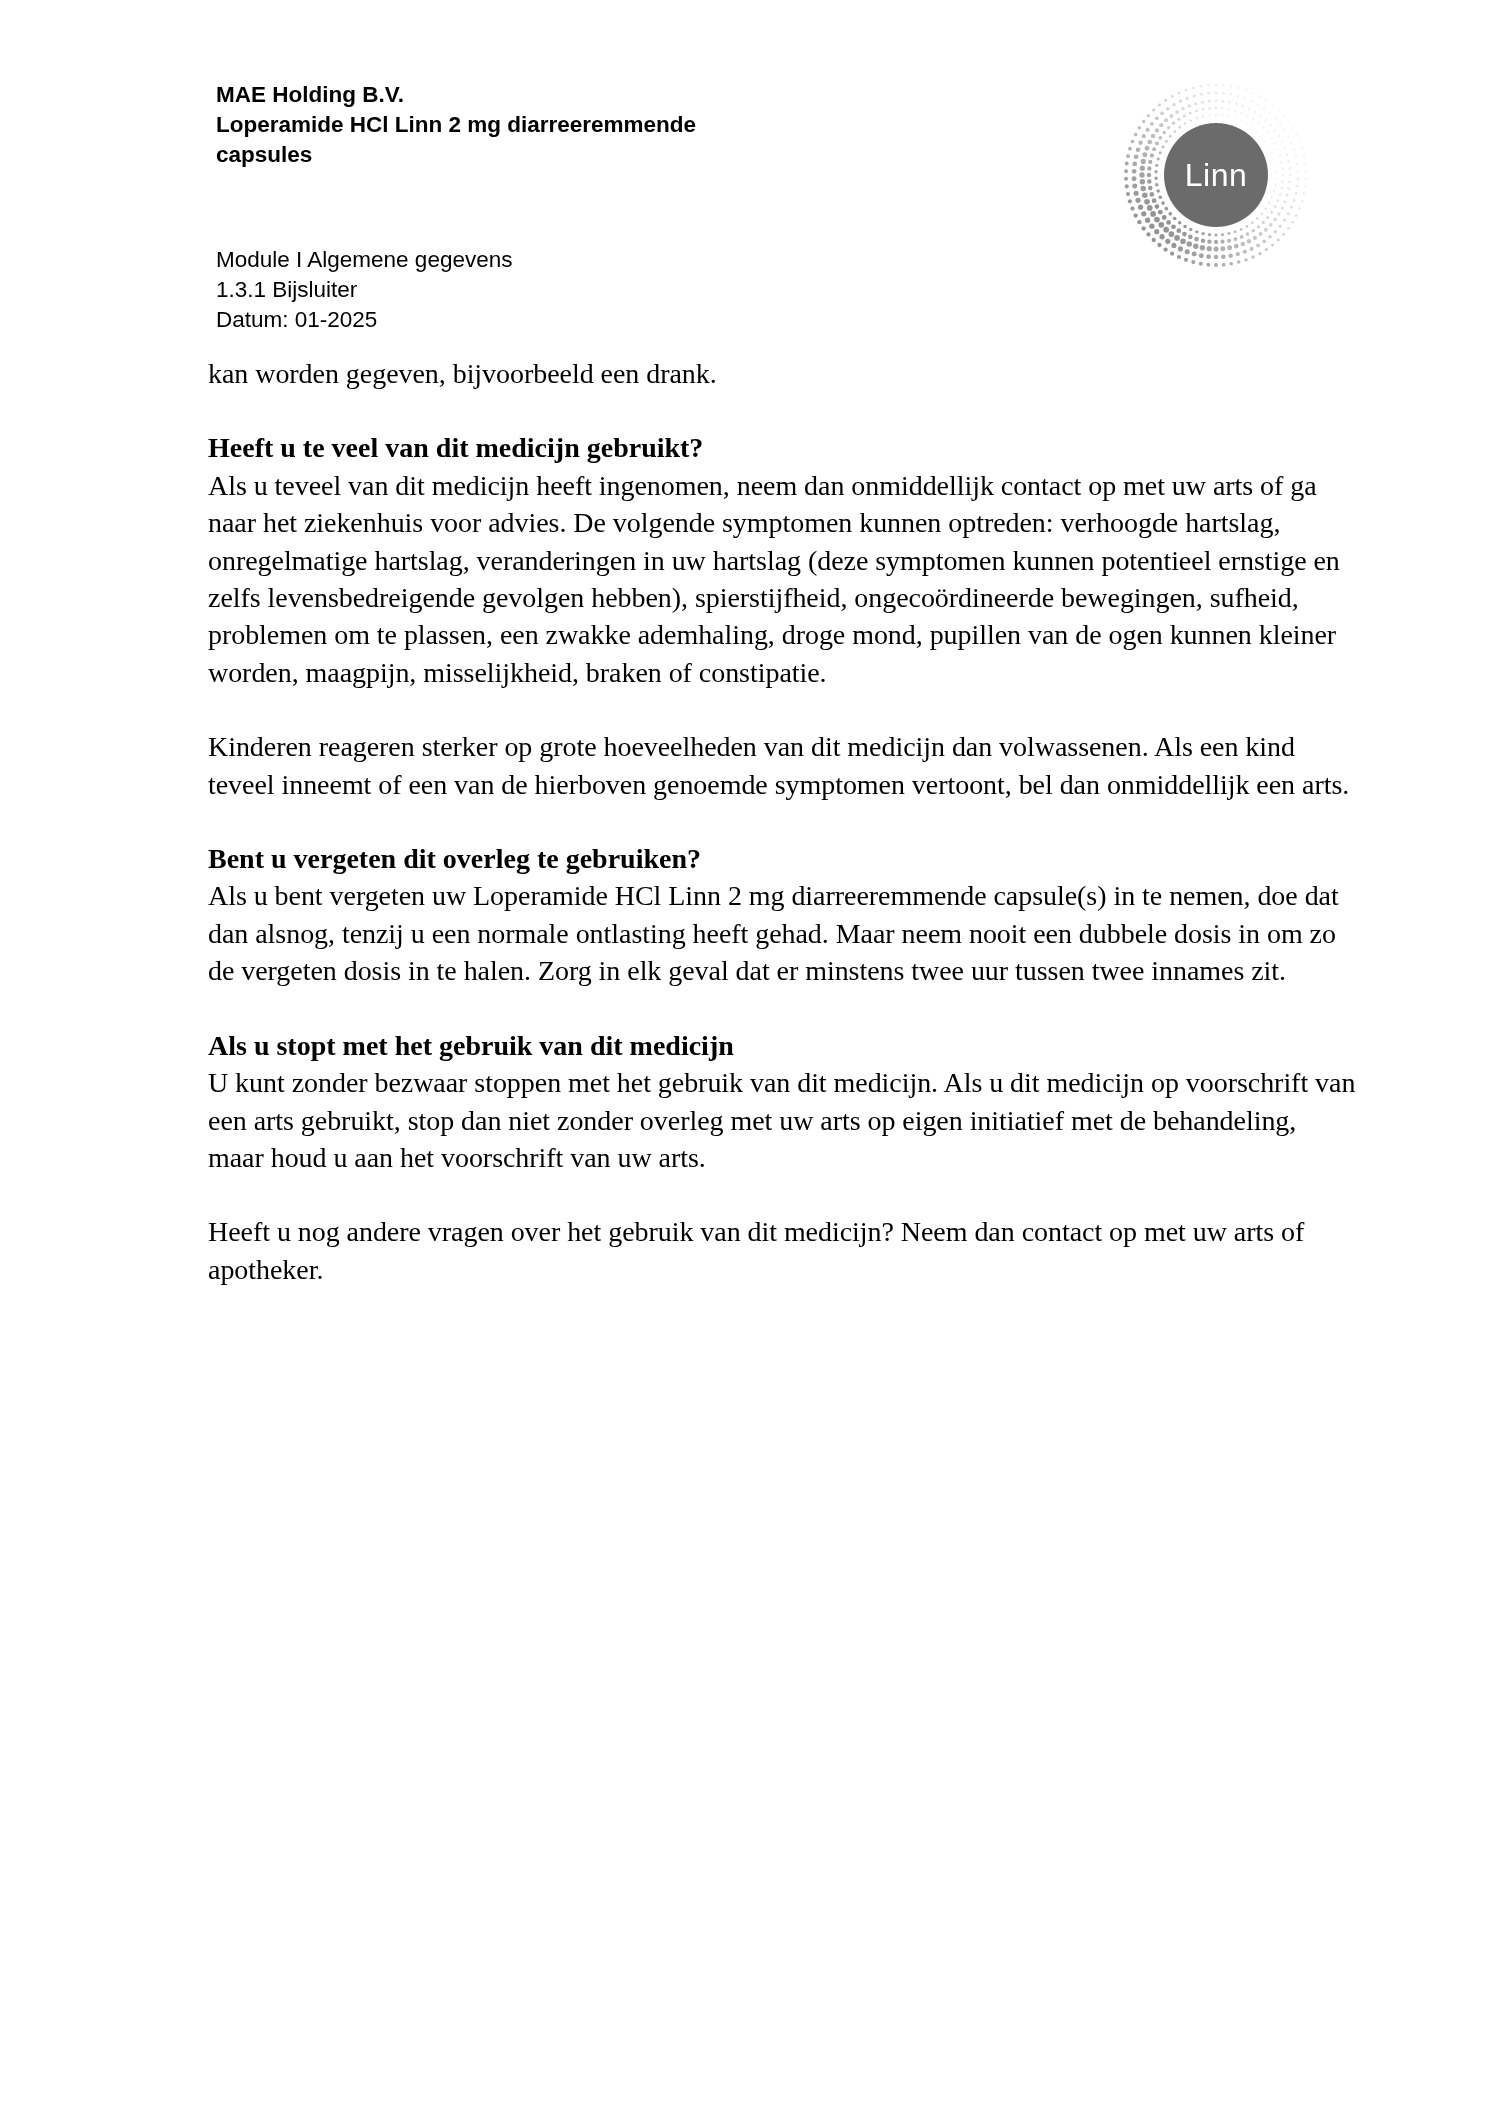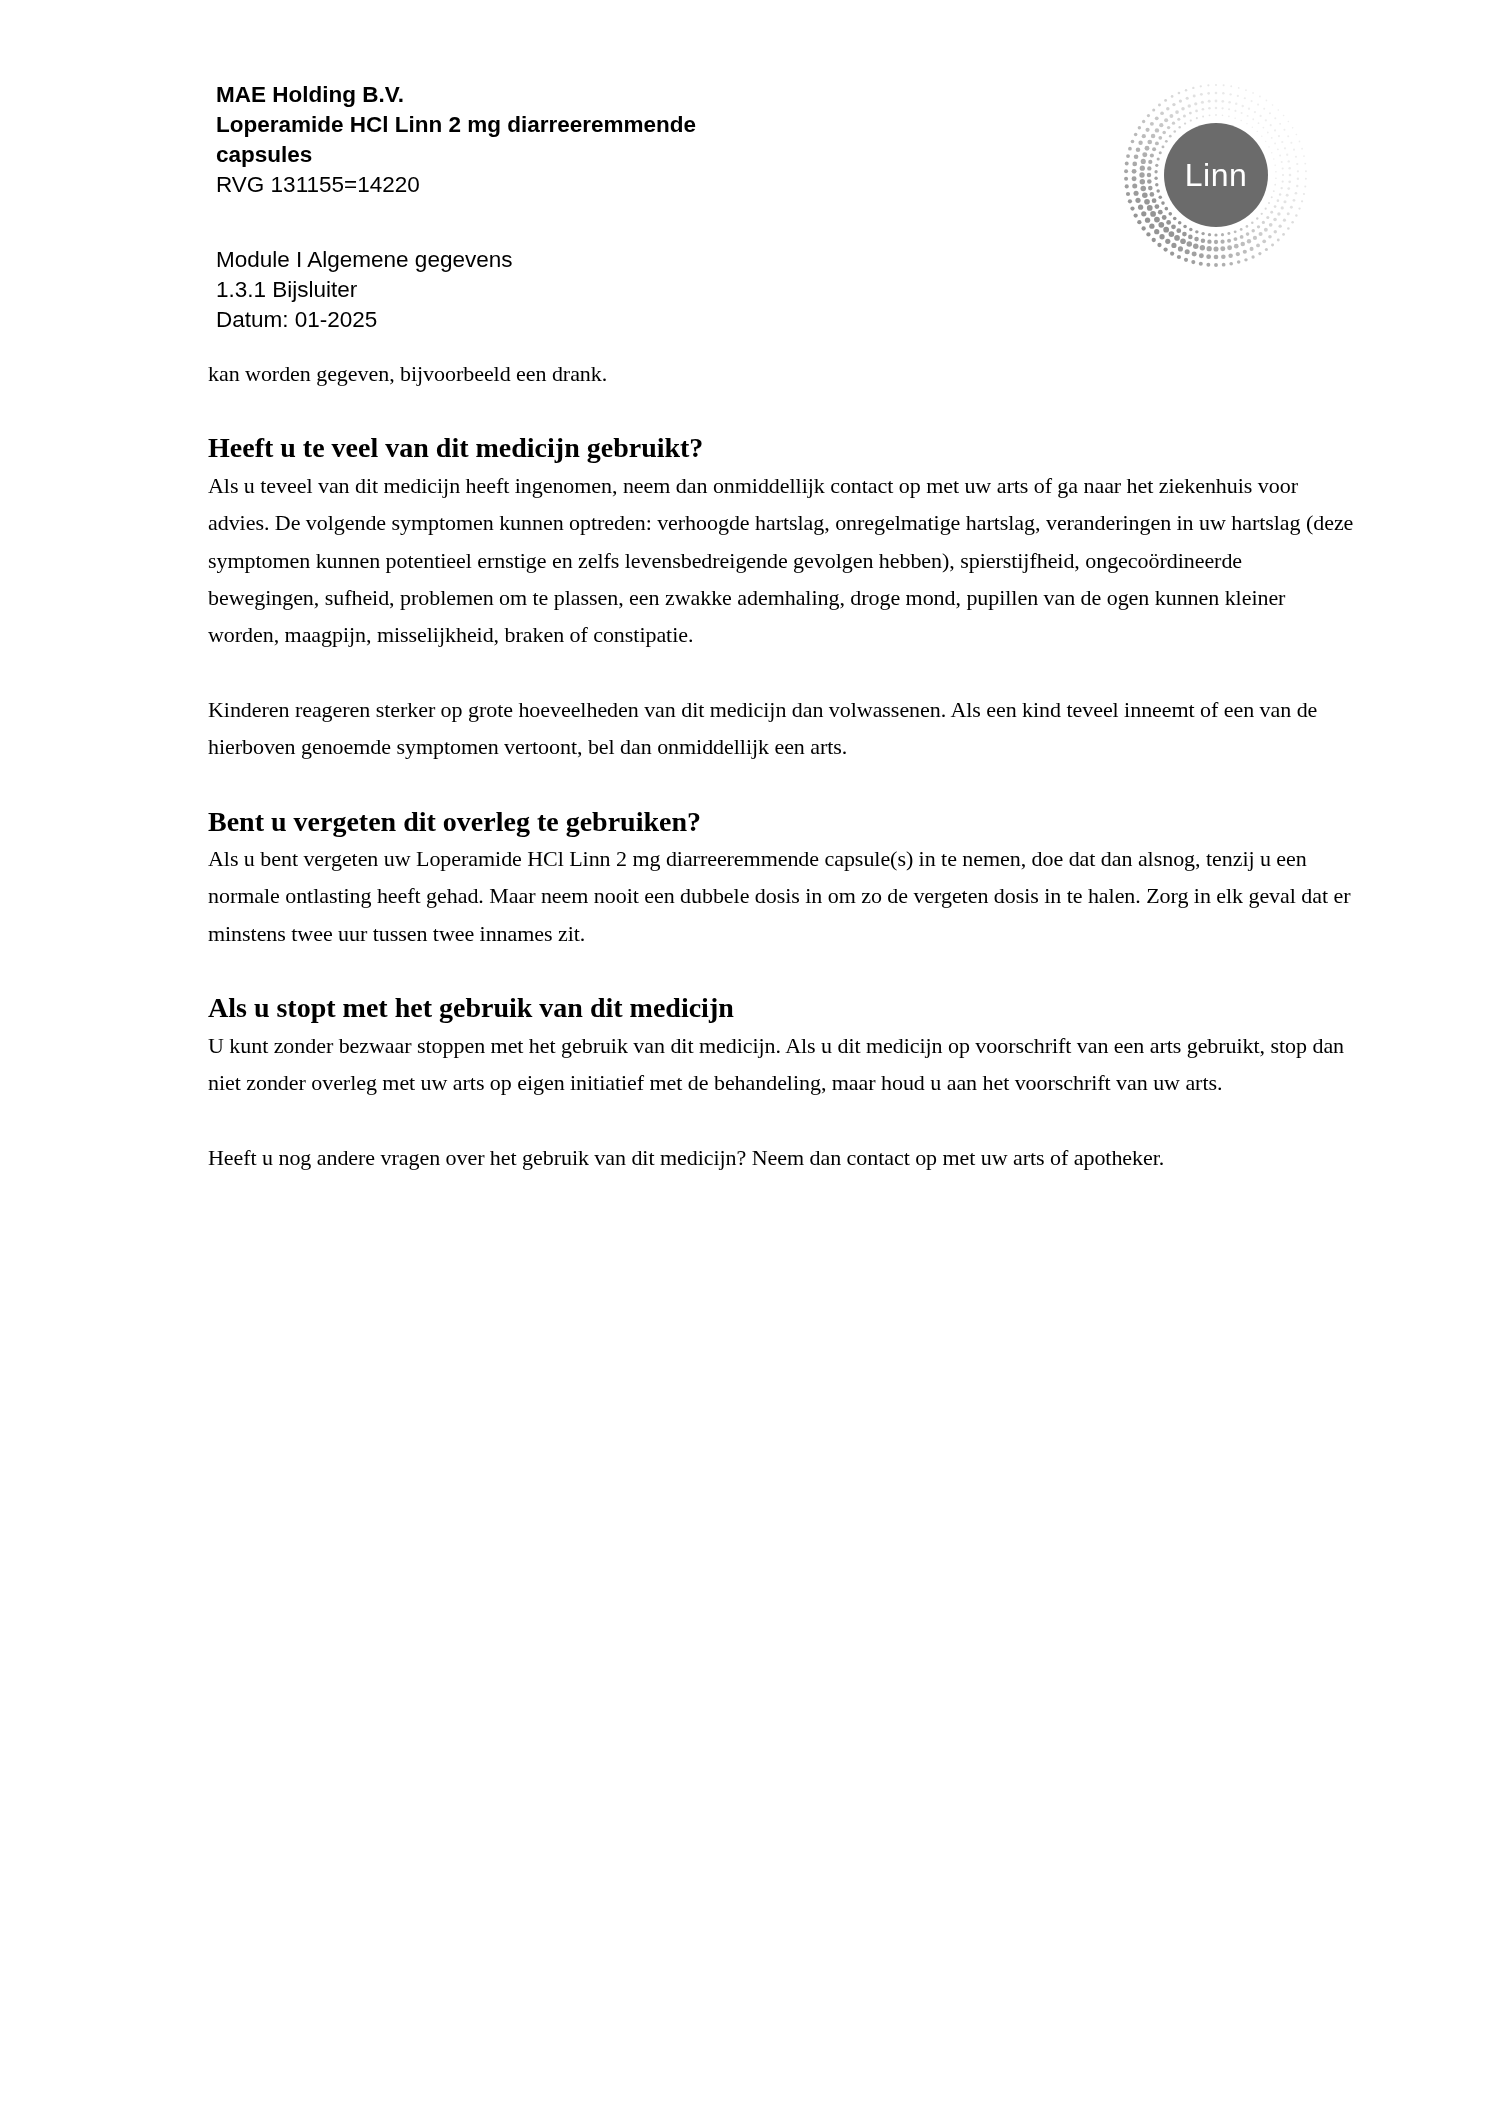--- a/index.html
+++ b/index.html
@@ -72,21 +72,21 @@
   }
 
   
   .body {
     position: absolute;
     left: 200px;
     top: 355px;
     width: 1148px;
   }
   .para {
-    font-size: 22px;
+    font-size: 28px;
     line-height: 37.4px;
     text-align: left;
     margin: 0;
     letter-spacing: -0.05px;
   }
   .heading {
     font-size: 28px;
     line-height: 37.4px;
     font-weight: bold;
     margin: 0;
@@ -95,21 +95,20 @@
 </style>
 </head>
 <body>
 
 <div class="page">
 
   <div class="header">
     <div class="header-line bold">MAE Holding B.V.</div>
     <div class="header-line bold">Loperamide HCl Linn 2 mg diarreeremmende</div>
     <div class="header-line bold">capsules</div>
-    <div class="header-line">RVG 131155=14220</div>
   </div>
 
   <div class="header-block-2">
     <div class="header-line">Module I Algemene gegevens</div>
     <div class="header-line">1.3.1 Bijsluiter</div>
     <div class="header-line">Datum: 01-2025</div>
   </div>
 
   <div class="logo">
     <svg width="200" height="200" viewBox="0 0 200 200">

